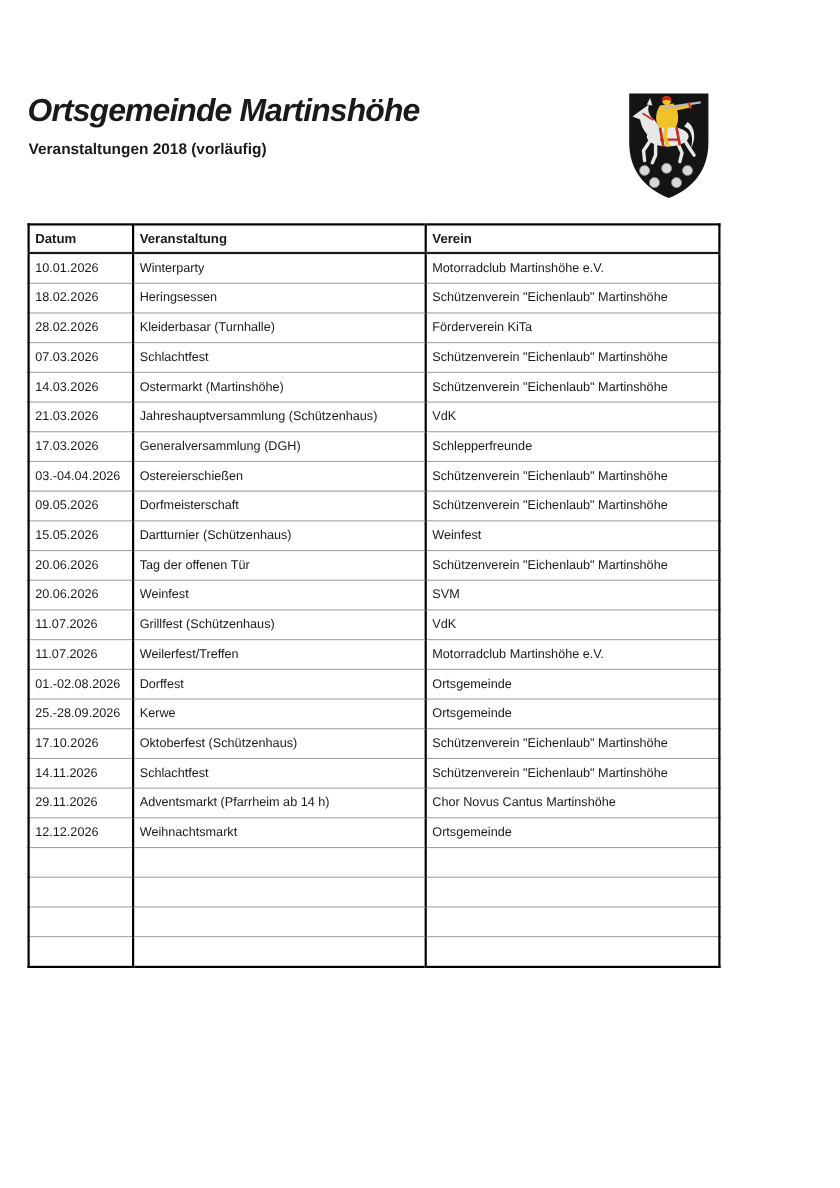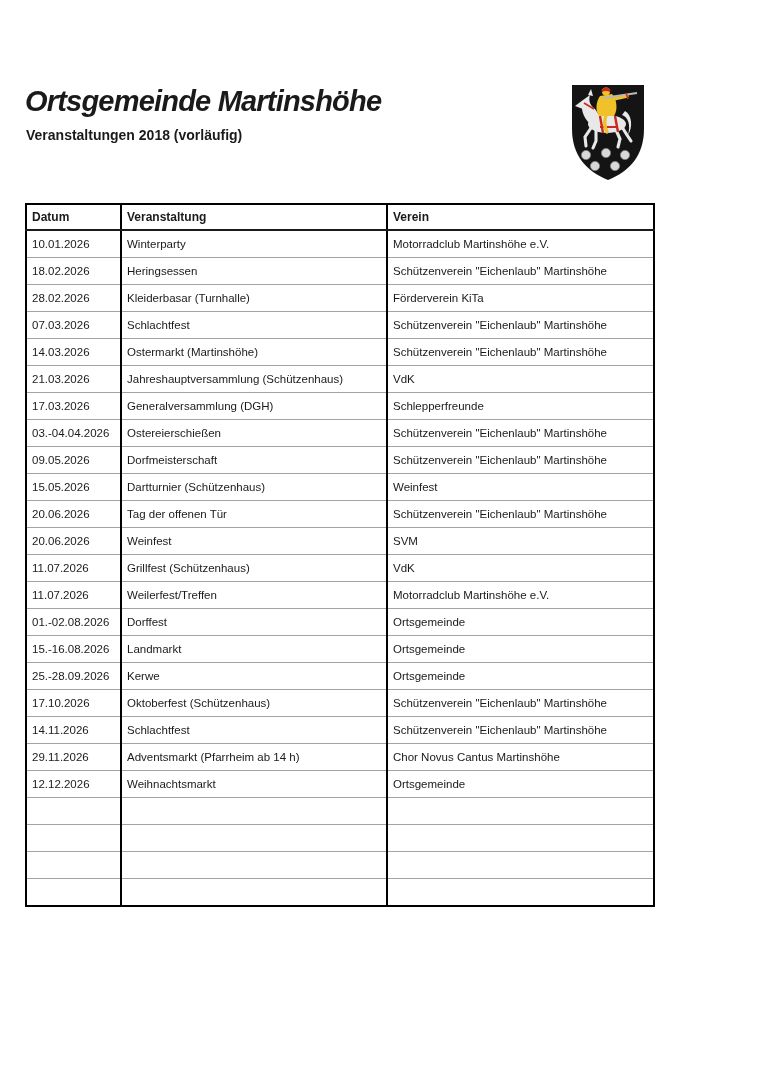--- a/index.html
+++ b/index.html
@@ -223,25 +223,20 @@
     <td>Weilerfest/Treffen</td>
     <td>Motorradclub Martinshöhe e.V.</td>
   </tr>
 
   <tr>
     <td>01.-02.08.2026</td>
     <td>Dorffest</td>
     <td>Ortsgemeinde</td>
   </tr>
 
-  <tr>
-    <td>15.-16.08.2026</td>
-    <td>Landmarkt</td>
-    <td>Ortsgemeinde</td>
-  </tr>
 
   <tr>
     <td>25.-28.09.2026</td>
     <td>Kerwe</td>
     <td>Ortsgemeinde</td>
   </tr>
 
 
   <tr>
     <td>17.10.2026</td>

